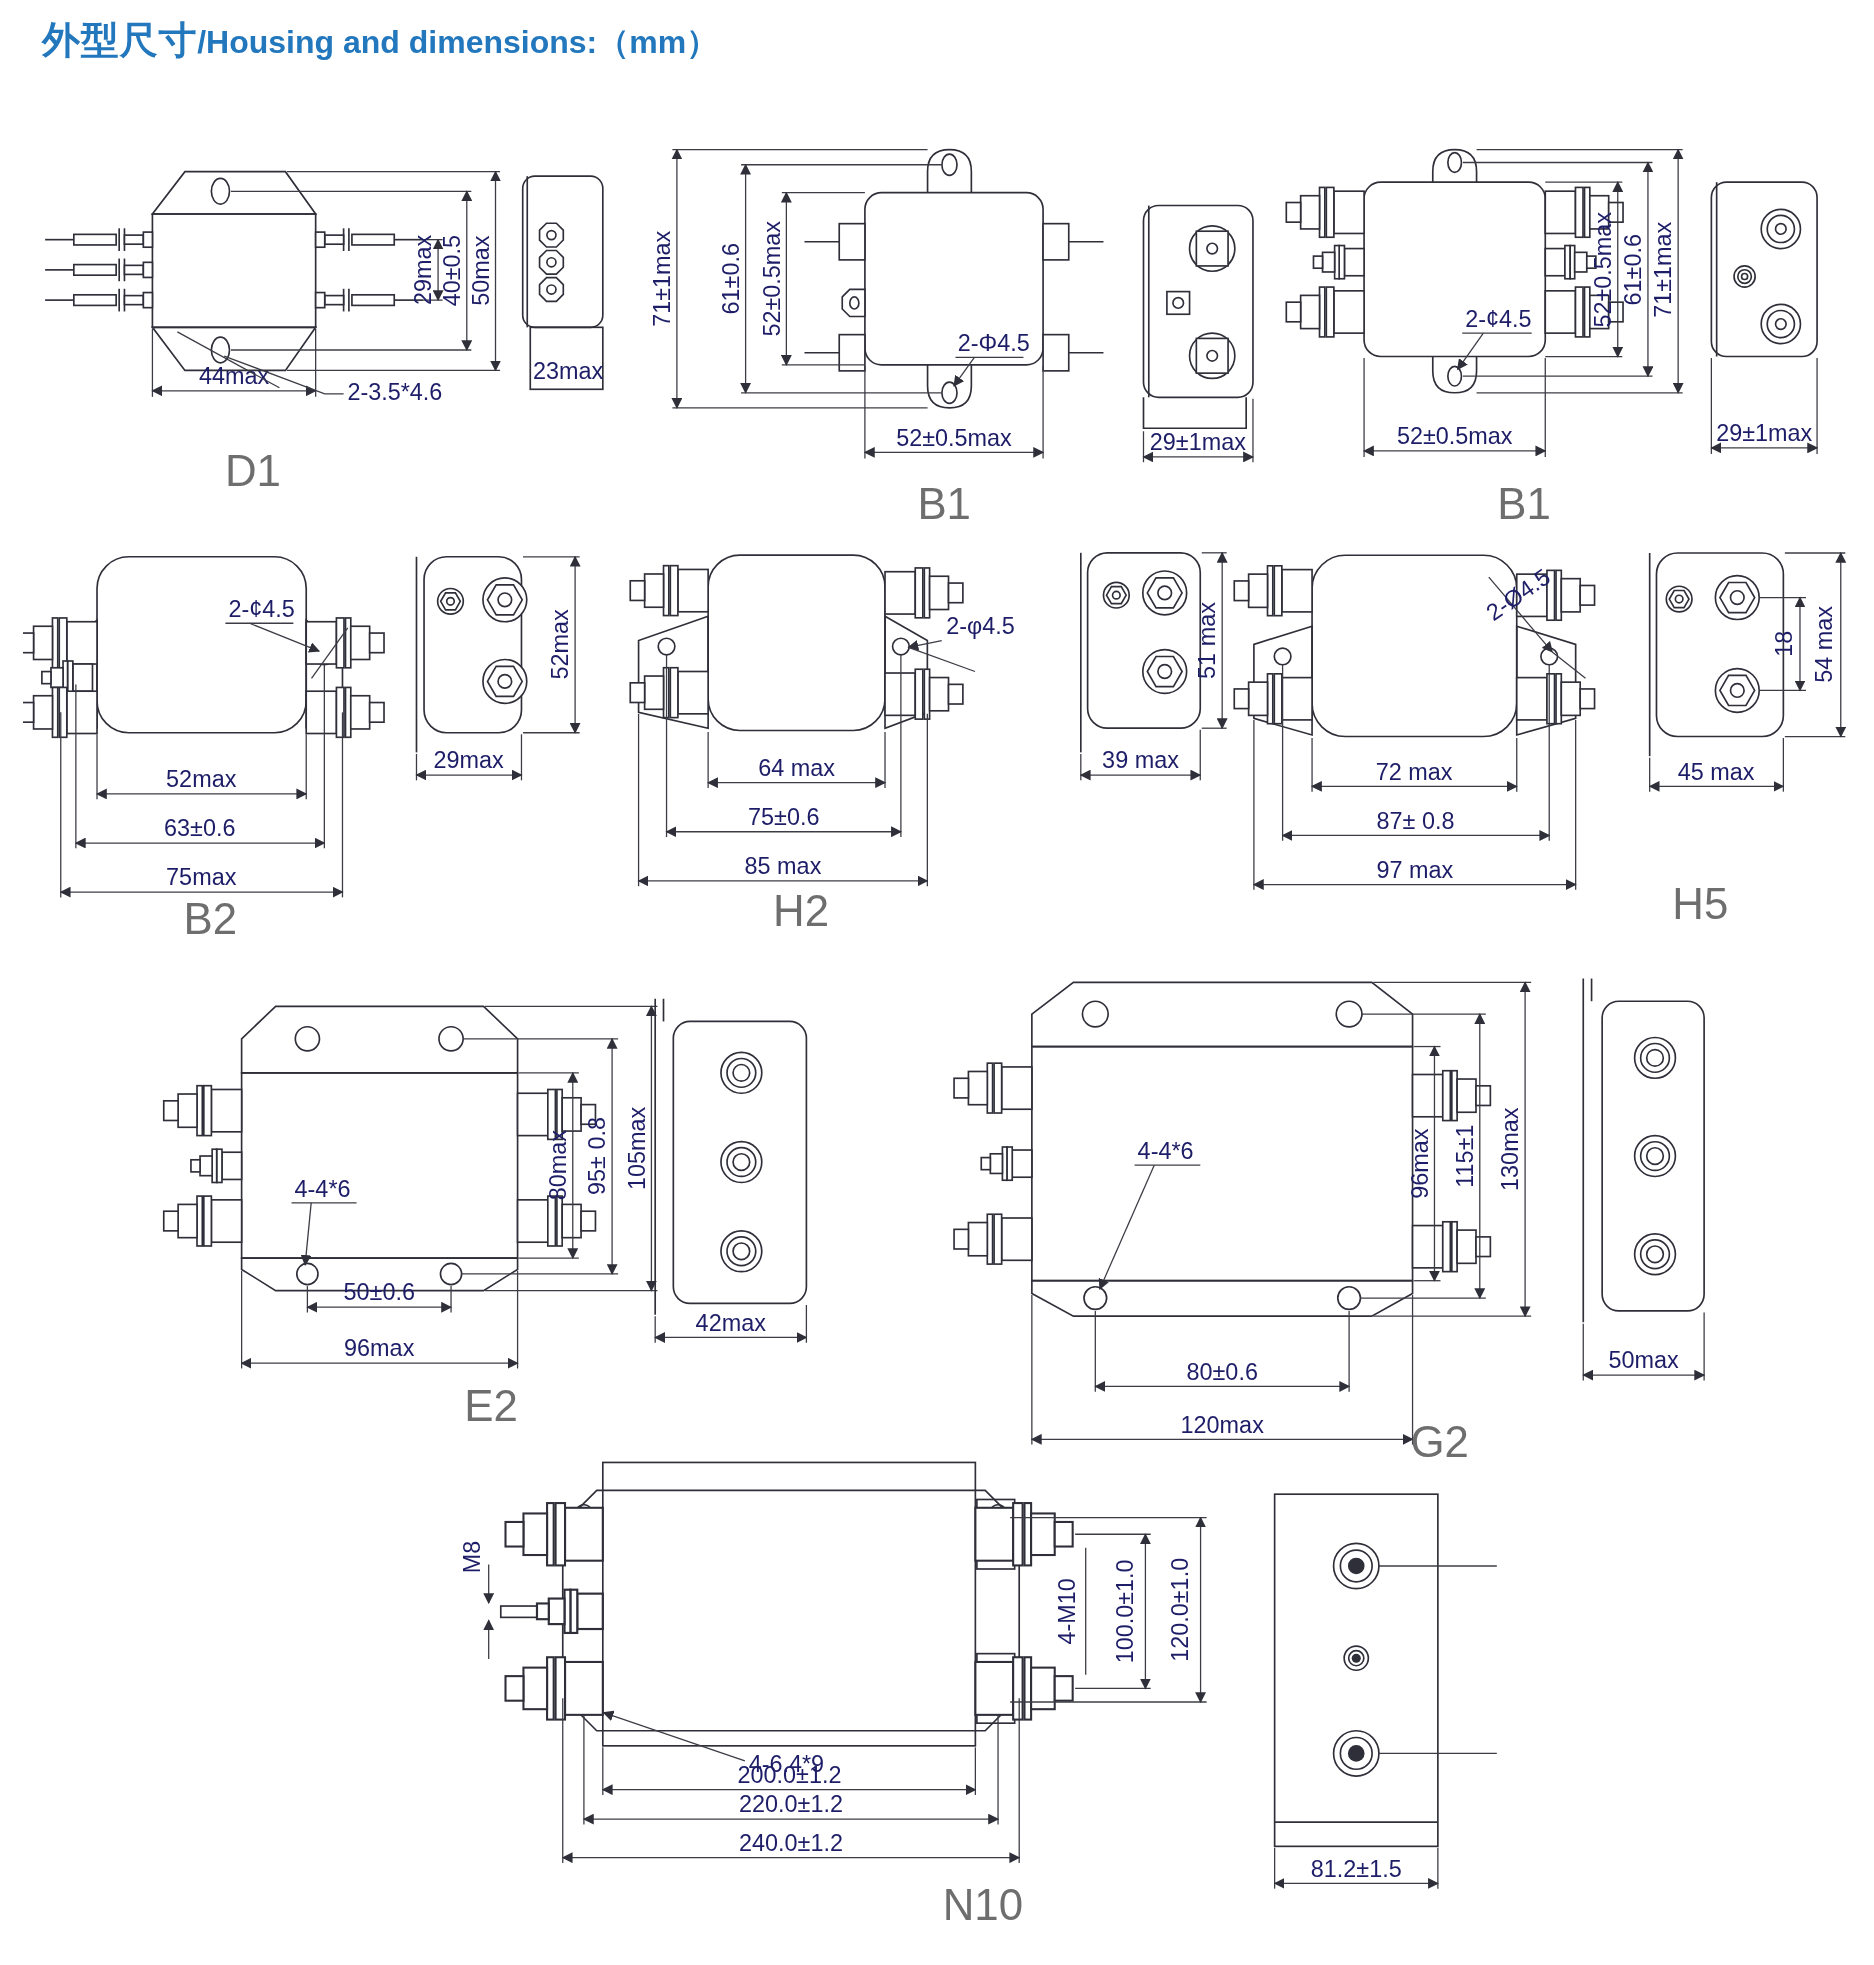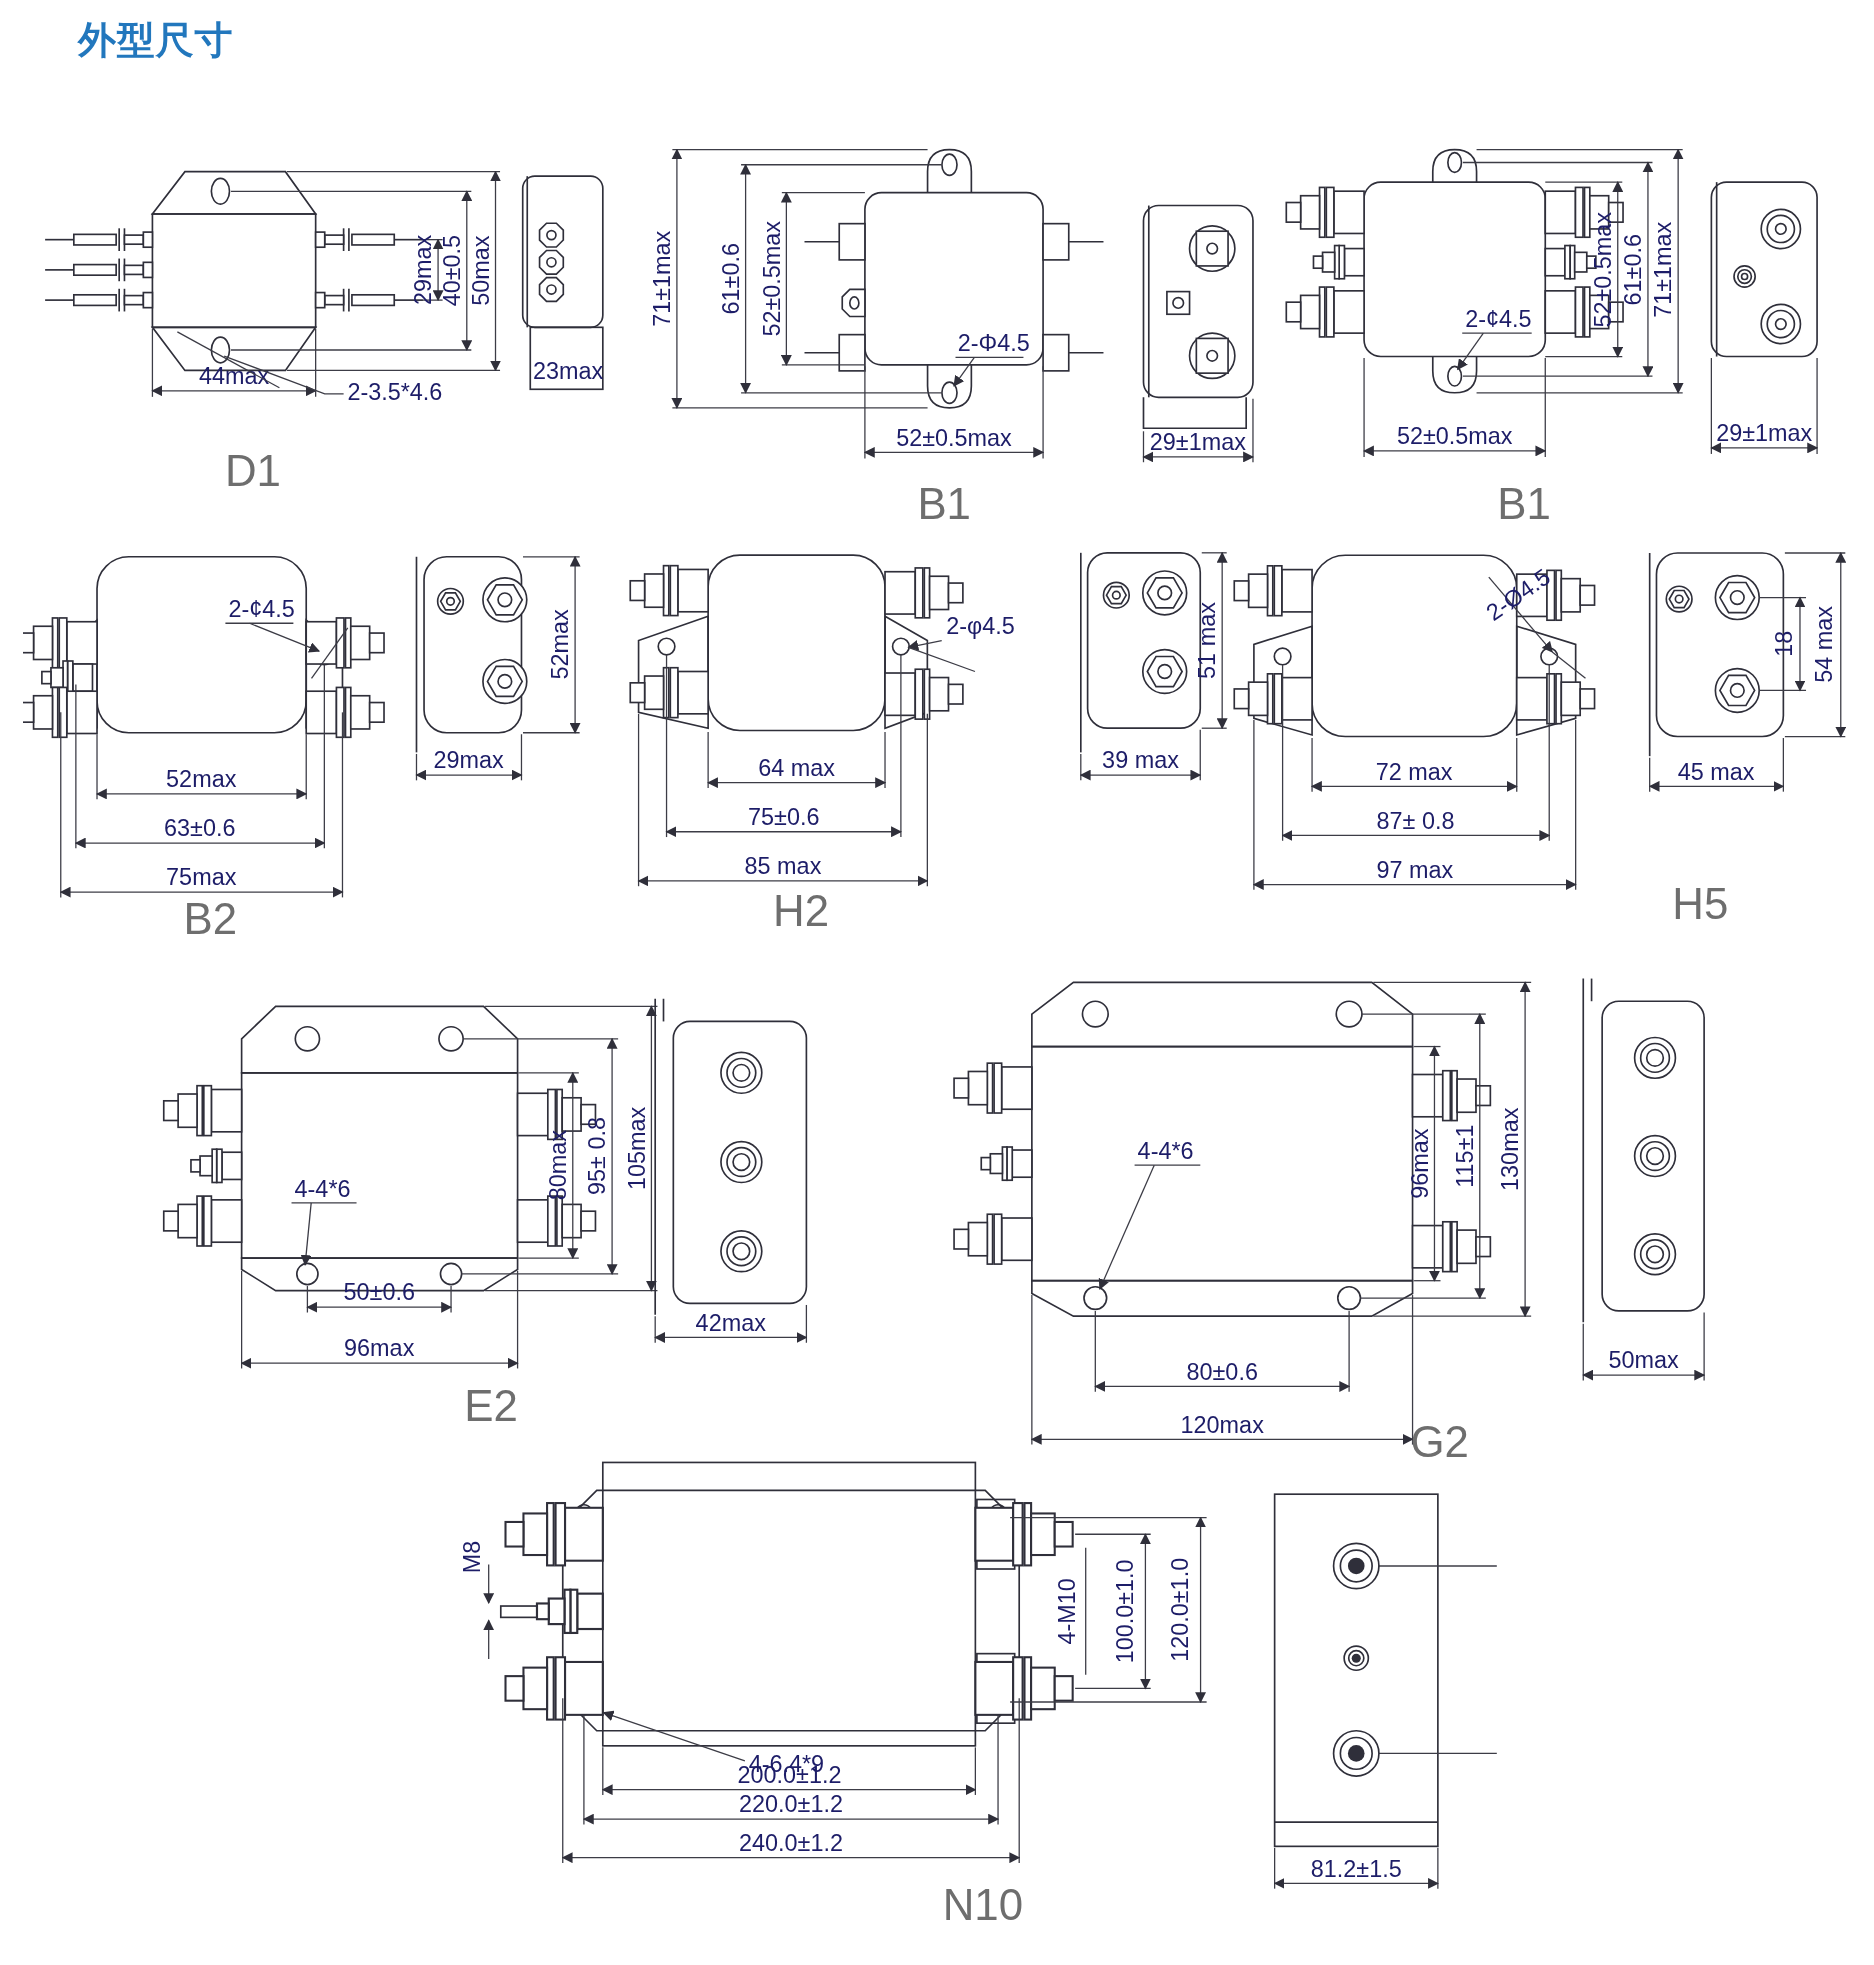--- a/index.html
+++ b/index.html
@@ -1,21 +1,21 @@
 <!DOCTYPE html>
 <html style="font-size:12px"><head>
 <meta charset="utf-8">
 <style>
   html,body{margin:0;padding:0;background:#ffffff;}
   #page{position:relative;width:1874px;height:1965px;background:#fff;overflow:hidden;
         font-family:"Liberation Sans","DejaVu Sans",sans-serif;}
   .abs{position:absolute;}
   
   #title{left:42px;top:15px;display:flex;align-items:baseline;color:#2277bd;white-space:nowrap;}
-  #title .t-zh{font-size:38px;font-weight:700;letter-spacing:0.8px;margin-left:36px;}
+  #title .t-zh{font-size:38px;font-weight:700;letter-spacing:0.8px;}
   #title .t-en{font-size:32px;font-weight:700;}
   
   .ln{stroke:#2f2f3a;fill:none;stroke-width:2.2;}
   .lnf{stroke:#2f2f3a;fill:#ffffff;stroke-width:2.2;}
   .dl{stroke:#3c3c46;fill:none;stroke-width:1.7;}
   text.dim{font-family:"Liberation Sans","DejaVu Sans",sans-serif;font-size:31px;fill:#1d1d68;}
   text.note{font-family:"Liberation Sans","DejaVu Sans",sans-serif;font-size:31px;fill:#1d1d68;}
   text.lbl{font-family:"Liberation Sans","DejaVu Sans",sans-serif;font-size:58px;fill:#6e6e6e;}
 </style>
 </head>
@@ -100,20 +100,21 @@
       <g id="termN10s">
           <circle class="lnf" r="16"></circle>
           <circle class="ln" r="10"></circle>
           <circle r="6" fill="#2f2f3a" stroke="none"></circle>
         </g>
     </defs>
   </svg>
 
   <div id="title" class="abs">
     <span class="t-zh">外型尺寸</span>
+    <span class="t-en">/Housing and dimensions:（mm）</span>
   </div>
 
   <svg class="abs" style="left:30px;top:155px" width="597" height="393" viewBox="0 0 790 520">
     <g>
       <polygon class="ln" points="205,22 338,22 378,78 162,78"></polygon>
       <ellipse class="ln" cx="252" cy="48" rx="12" ry="17"></ellipse>
       <rect class="ln" x="162" y="78" width="216" height="150"></rect>
       <polygon class="ln" points="162,228 378,228 338,285 205,285"></polygon>
       <ellipse class="ln" cx="252" cy="258" rx="12" ry="17"></ellipse>
       <use href="#leadL" transform="translate(162,112)"></use>

